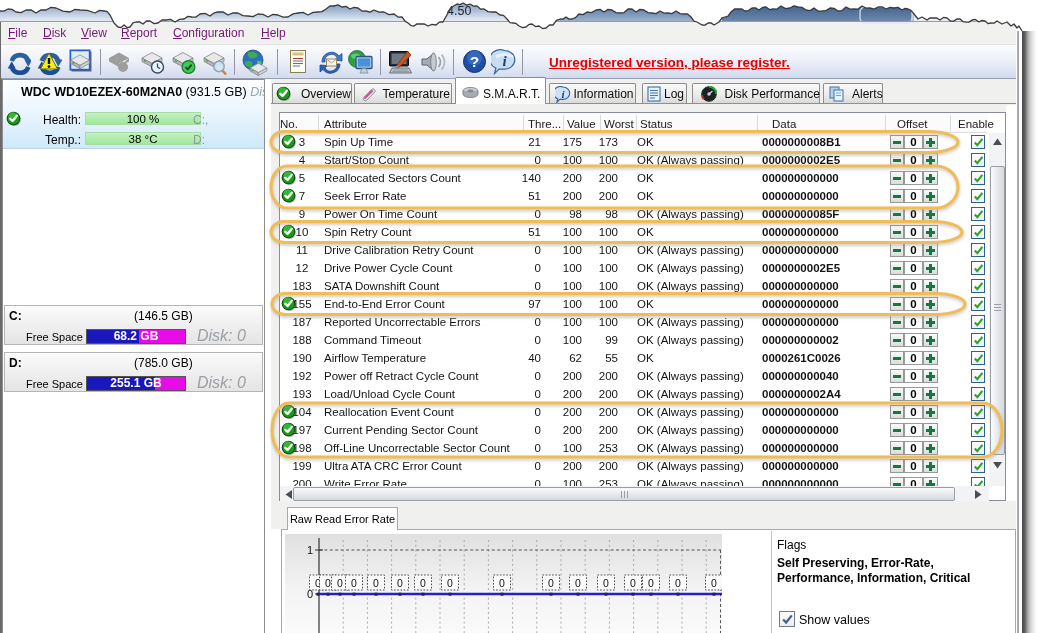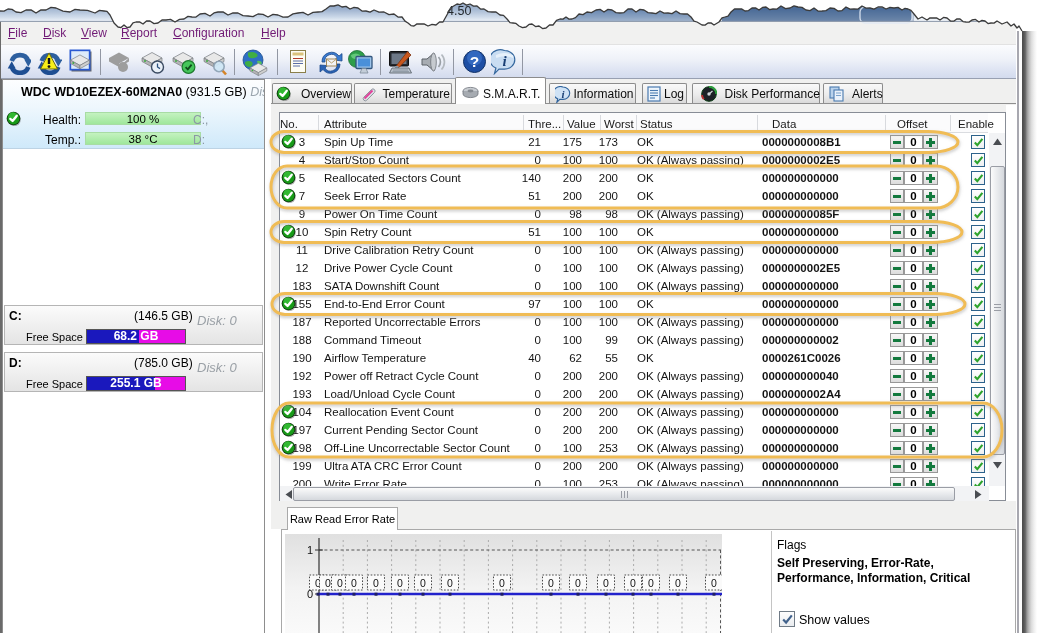--- a/index.html
+++ b/index.html
@@ -26,21 +26,21 @@
 .llabel { position:absolute; width:68px; text-align:right; font-size:12px; color:#000; }
 .lbar { position:absolute; left:82px; width:116px; height:13px; background:linear-gradient(180deg,#c4f2c0,#9fe79b); border:1px solid #a8dca4; text-align:center; font-size:11.5px; line-height:12px; color:#000; }
 .ldrv { position:absolute; left:190px; color:#8a98a4; font-size:12px; }
 .part { position:absolute; left:1px; width:259px; height:40px; background:linear-gradient(180deg,#fbfbfb,#e4e4e4); border:1px solid #b5b5b5; }
 .part .dl { position:absolute; left:4px; top:3px; font-size:12px; font-weight:bold; }
 .part .sz { position:absolute; left:129px; top:3px; font-size:12px; }
 .part .fs { position:absolute; left:21px; top:25px; font-size:11px; }
 .spacebar { position:absolute; left:81px; top:23px; width:100px; height:15px; border:1px solid #555; background:#e70ce7; }
 .spacebar .used { position:absolute; left:0; top:0; height:13px; background:#1a18bd; }
 .spacebar .txt { position:absolute; left:0; top:0; width:98px; text-align:center; font-size:12px; font-weight:bold; color:#fff; line-height:13px; }
-.part .dk { position:absolute; left:192px; top:7px; font-style:italic; color:#9aa0a6; font-size:13px; }
+.part .dk { position:absolute; left:192px; top:21px; font-style:italic; color:#9aa0a6; font-size:16px; }
 
 
 .tabstrip { position:absolute; left:271px; top:77px; width:745px; height:27px; }
 .tab { position:absolute; top:6px; height:20px; background:linear-gradient(180deg,#f9f9f9,#ececec 55%,#dadada); border:1px solid #8c8c8c; border-bottom:none; border-radius:2px 2px 0 0; font-size:12px; color:#0c0c0c; white-space:nowrap; }
 .tab.active { top:0; height:27px; background:#ffffff; z-index:5; }
 .tico { position:absolute; top:2px; }
 .tab.active .tico { top:8px; }
 .tlb { position:absolute; top:2.5px; }
 .tab.active .tlb { top:9px; }
 .paneltop { position:absolute; left:271px; top:103px; width:745px; height:1px; background:#8f8f8f; z-index:1; }
@@ -238,20 +238,21 @@
         <path d="M5 6 Q13 2 22 6 Q23 8 22 9 Q13 5.5 5.5 9 Q4.5 8 5 6Z" fill="#e9f2fb" opacity="0.9"></path>
         <text x="13.5" y="16.5" text-anchor="middle" font-family="Liberation Serif, serif" font-size="15" font-weight="bold" font-style="italic" fill="#1a3f74">i</text>
       </svg>
       <div class="tsep" style="left:99px"></div>
       <div class="tsep" style="left:233px"></div>
       <div class="tsep" style="left:276px"></div>
       <div class="tsep" style="left:379px"></div>
       <div class="tsep" style="left:452px"></div>
       <div class="tsep" style="left:521px"></div>
     </div>
+  <div class="unreg">Unregistered version, please register.</div>
 
   <div class="lpanel">
     <div class="diskbox"></div>
     <div class="dtitle"><b>WDC WD10EZEX-60M2NA0</b> (931.5 GB) <em>Disk..</em></div>
     <div class="licon">
         <svg width="15" height="15" viewBox="0 0 16 16" style="display:block">
           <circle cx="9" cy="9.4" r="6.8" fill="rgba(70,70,70,.4)"></circle>
           <circle cx="8" cy="8" r="7.3" fill="#123c12"></circle>
           <circle cx="8" cy="8" r="6.3" fill="#189a18"></circle>
           <circle cx="7.2" cy="6" r="4.6" fill="#32b832"></circle>

